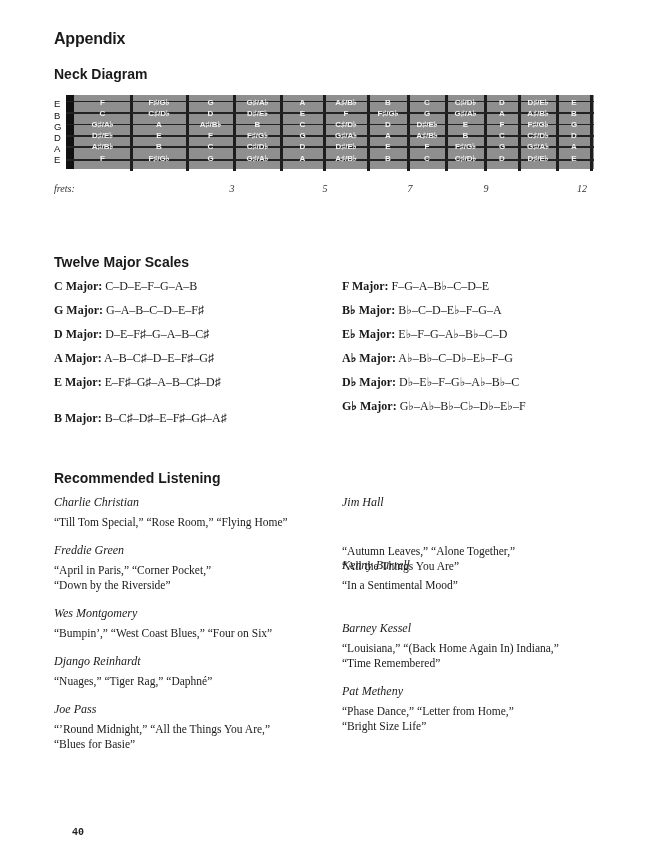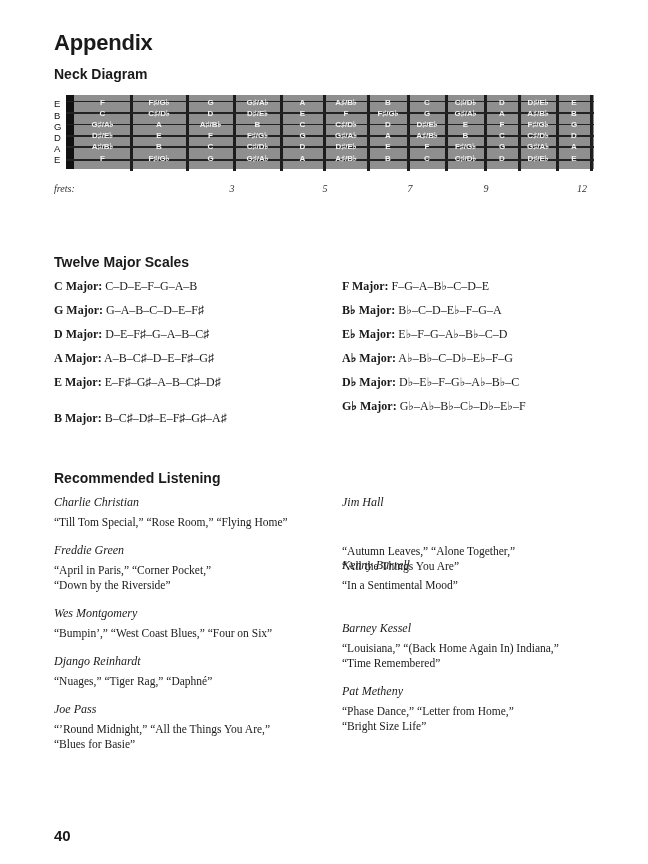--- a/index.html
+++ b/index.html
@@ -1,19 +1,19 @@
 <!DOCTYPE html>
 <html><head>
 <meta charset="utf-8">
 <style>
   html, body { margin: 0; padding: 0; background: #ffffff; }
   body { width: 648px; height: 864px; position: relative; overflow: hidden; color: #1a1a1a; }
   .sans { font-family: "Liberation Sans", sans-serif; }
 
-  .page-title { position: absolute; left: 54px; top: 30px; font-size: 22px; font-weight: bold; letter-spacing: -0.2px; }
+  .page-title { position: absolute; left: 54px; top: 30px; font-size: 16px; font-weight: bold; letter-spacing: -0.2px; }
   .section-h { position: absolute; left: 54px; font-size: 14px; font-weight: bold; }
 
   
   .neck { position: absolute; left: 54px; top: 93px; width: 540px; height: 80px; }
   .string-names { position: absolute; left: 0; top: 0; width: 10px; height: 80px; }
   .string-name { position: absolute; left: 0; font-size: 9.5px; line-height: 10px; font-family: "Liberation Sans", sans-serif; color: #111; }
   .fretboard { position: absolute; left: 12px; top: 2px; width: 528px; height: 74px; background: #8f8f8f; }
   .nut { position: absolute; left: 0; top: 0; width: 8px; height: 74px; background: #111; }
   .fret { position: absolute; top: 0; width: 3px; height: 76px; background: #1d1d1d; }
   .gstring { position: absolute; left: 0; width: 528px; height: 2px; background: #222; }
@@ -21,21 +21,21 @@
 
   .frets-row { position: absolute; left: 54px; top: 183px; width: 540px; height: 14px; font-family: "Liberation Serif", serif; font-style: italic; font-size: 10px; color: #333; }
   .fret-num { position: absolute; top: 0; transform: translateX(-50%); }
 
   .scale { position: absolute; font-size: 12px; font-family: "Liberation Serif", serif; white-space: nowrap; }
   .scale b { font-weight: bold; }
 
   .artist { position: absolute; font-family: "Liberation Serif", serif; font-style: italic; font-size: 12px; }
   .songs { position: absolute; font-family: "Liberation Serif", serif; font-size: 11.5px; line-height: 15px; }
 
-  .page-num { position: absolute; left: 54px; top: 827px; font-size: 15px; font-weight: bold; }
+  .page-num { position: absolute; left: 72px; top: 827px; font-size: 10px; font-weight: bold; font-family: Liberation Mono, monospace; }
 </style>
 </head>
 <body>
 
 <div class="page-title sans">Appendix</div>
 <div class="section-h sans" style="top:66px;">Neck Diagram</div>
 
 <div class="neck">
   <div class="string-names">
     <span class="string-name" style="top:6px">E</span>

